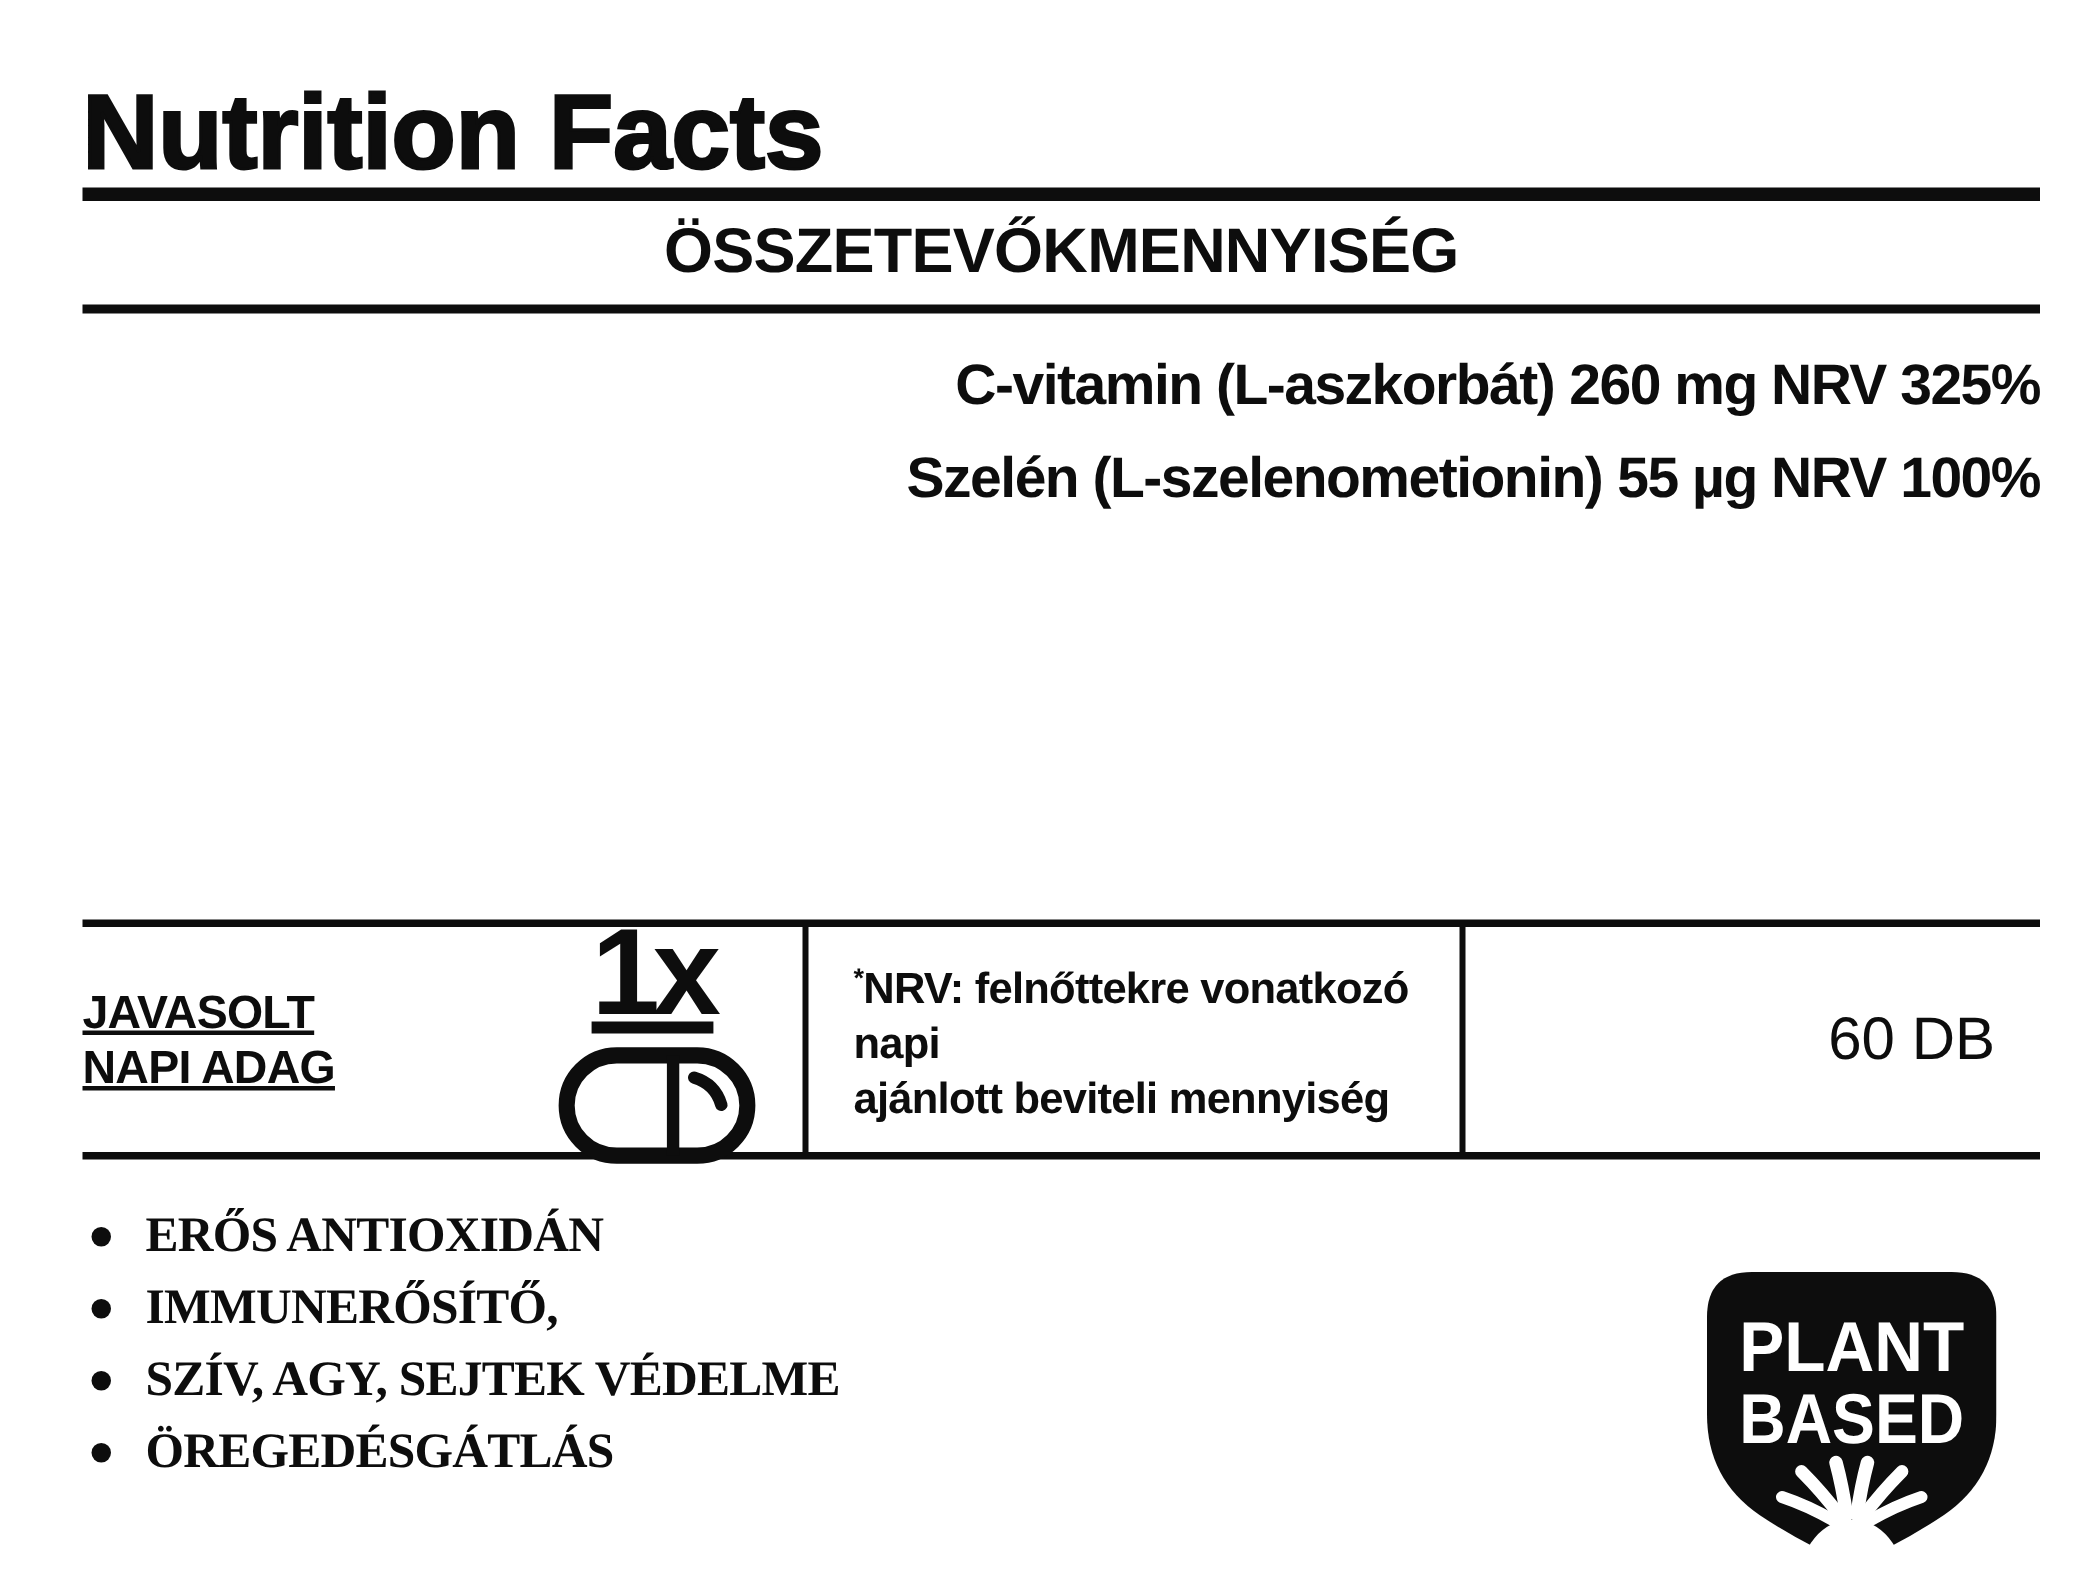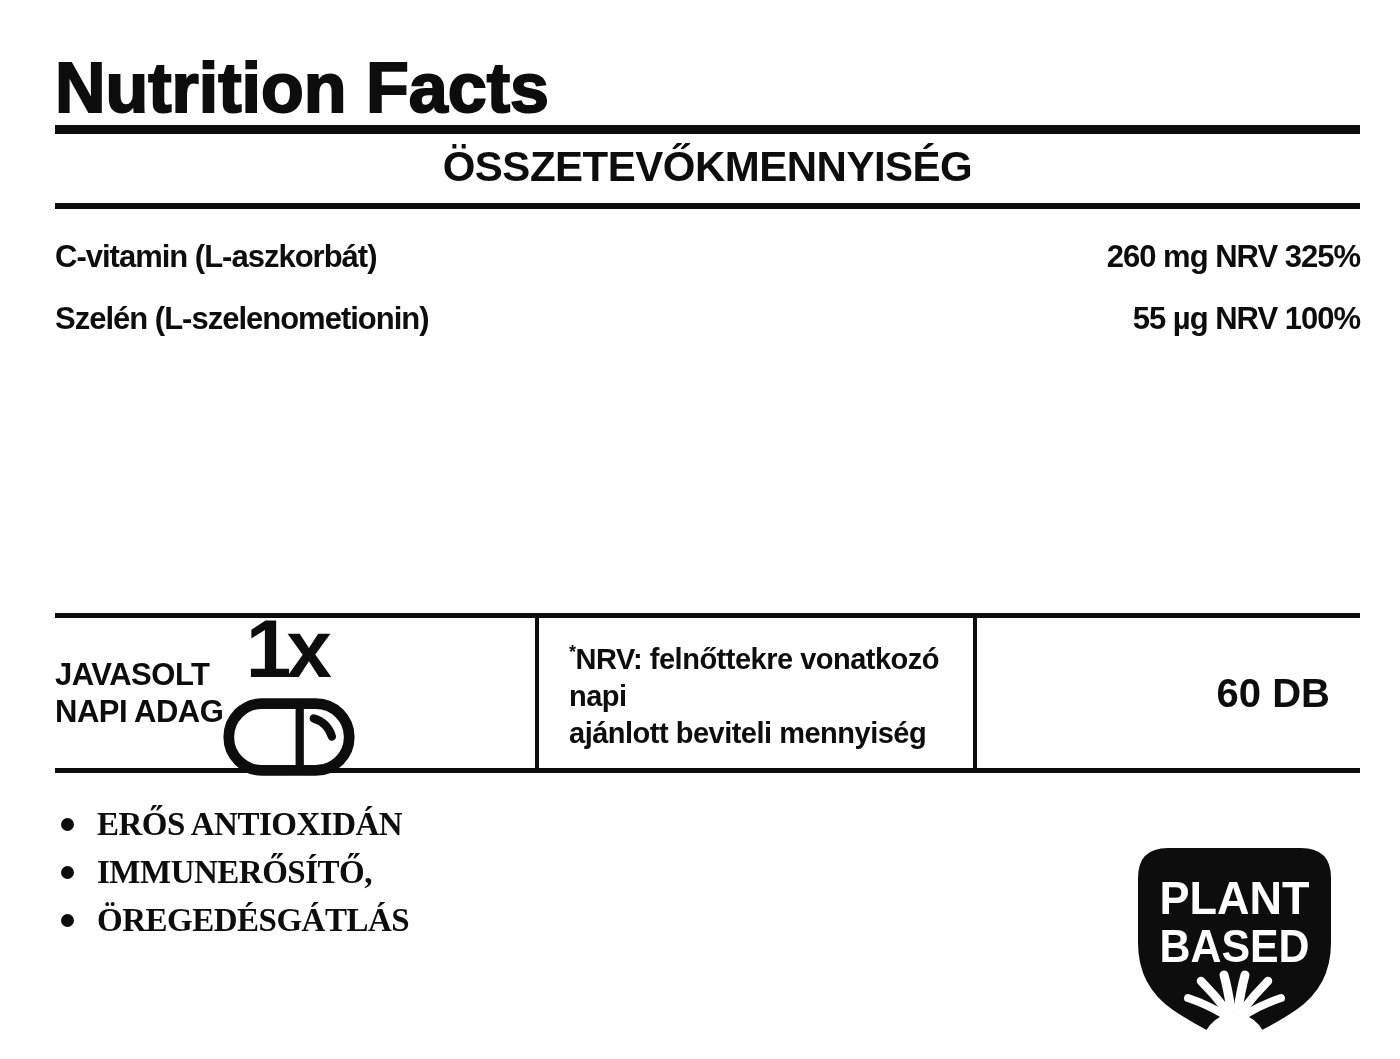--- a/index.html
+++ b/index.html
@@ -32,45 +32,46 @@
   
   .col-headers {
     left: 55px; top: 143px; width: 1305px;
     display: flex; justify-content: center; align-items: baseline;
     font-size: 42px; font-weight: 700; letter-spacing: -0.5px;
   }
 
   
   .ingredients { left: 55px; top: 226px; width: 1305px; }
   .ing-row {
-    display: flex; justify-content: space-between; align-items: baseline;
-    font-size: 31px; font-weight: 700; letter-spacing: -1px;
+    display: flex; justify-content: flex-end; align-items: baseline;
+    font-size: 38px; font-weight: 700; letter-spacing: -1px;
     line-height: 62px;
     white-space: nowrap;
+    gap: 10px;
   }
 
   
   .dosage {
     left: 55px; top: 613px; width: 1305px; height: 160px;
     border-top: 5px solid #0d0d0d;
     border-bottom: 5px solid #0d0d0d;
     display: flex; align-items: stretch;
   }
   .vdiv { width: 4px; background: #0d0d0d; }
   .cell { display: flex; align-items: center; }
-  .cell-dose { width: 480px; padding-right: 4px; }
+  .cell-dose { width: 480px; justify-content: space-between; padding-right: 31px; text-decoration: underline; }
   .dose-label { font-size: 31px; font-weight: 700; letter-spacing: -0.5px; line-height: 37px; }
   .dose-visual { display: flex; align-items: center; gap: 6px; flex-direction: column; }
   .mult { font-size: 82px; font-weight: 900; letter-spacing: -5px; line-height: 1; padding-right: 6px; }
   .capsule-svg { width: 132px; height: 82px; display: block; }
   .cell-note { width: 434px; padding-left: 30px; padding-right: 10px; }
   .note-text { font-size: 29px; font-weight: 700; letter-spacing: -0.5px; line-height: 37px; }
   .note-text sup { font-size: 18px; vertical-align: super; }
   .cell-count { flex: 1; justify-content: flex-end; padding-right: 30px;
-    font-size: 40px; font-weight: 700; letter-spacing: 0px; }
+    font-size: 40px; font-weight: 400; letter-spacing: 0px; }
 
   
   .benefits { left: 55px; top: 808px; width: 1000px; list-style: none; font-family: Liberation Serif, serif; }
   .benefit-item {
     display: flex; align-items: center;
     height: 33px; margin-bottom: 15px;
     font-size: 33px; font-weight: 700; letter-spacing: -0.5px;
     white-space: nowrap;
   }
   .dot {
@@ -137,20 +138,24 @@
     <li class="benefit-item">
       <span class="dot"></span>
       <span>ERŐS ANTIOXIDÁN</span>
     </li>
     <li class="benefit-item">
       <span class="dot"></span>
       <span>IMMUNERŐSÍTŐ,</span>
     </li>
     <li class="benefit-item">
       <span class="dot"></span>
+      <span>SZÍV, AGY, SEJTEK VÉDELME</span>
+    </li>
+    <li class="benefit-item">
+      <span class="dot"></span>
       <span>ÖREGEDÉSGÁTLÁS</span>
     </li>
   </ul>
 
   <div class="abs badge">
     <svg viewBox="0 0 193 202" aria-hidden="true">
       <path d="M30 0 H163 Q193 0 193 30 V95 Q193 138 158 162 Q128 182 96.5 195 Q65 182 35 162 Q0 138 0 95 V30 Q0 0 30 0 Z" fill="#0d0d0d"></path>
       <text x="96.5" y="66" text-anchor="middle" font-family="Liberation Sans, sans-serif" font-size="47" font-weight="900" fill="#ffffff" textLength="150" lengthAdjust="spacingAndGlyphs">PLANT</text>
       <text x="96.5" y="114" text-anchor="middle" font-family="Liberation Sans, sans-serif" font-size="47" font-weight="900" fill="#ffffff" textLength="150" lengthAdjust="spacingAndGlyphs">BASED</text>
       <g stroke="#ffffff" fill="none" stroke-linecap="round">

